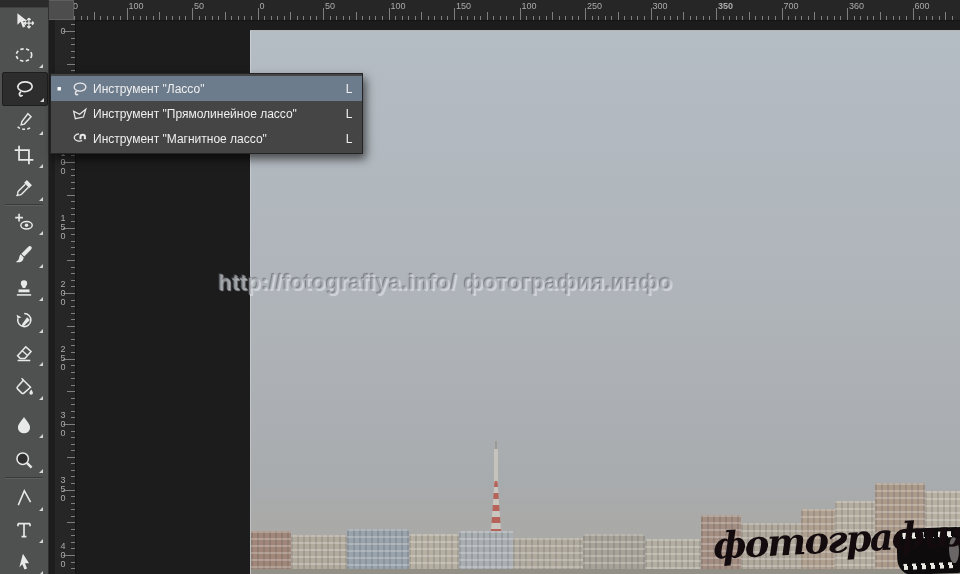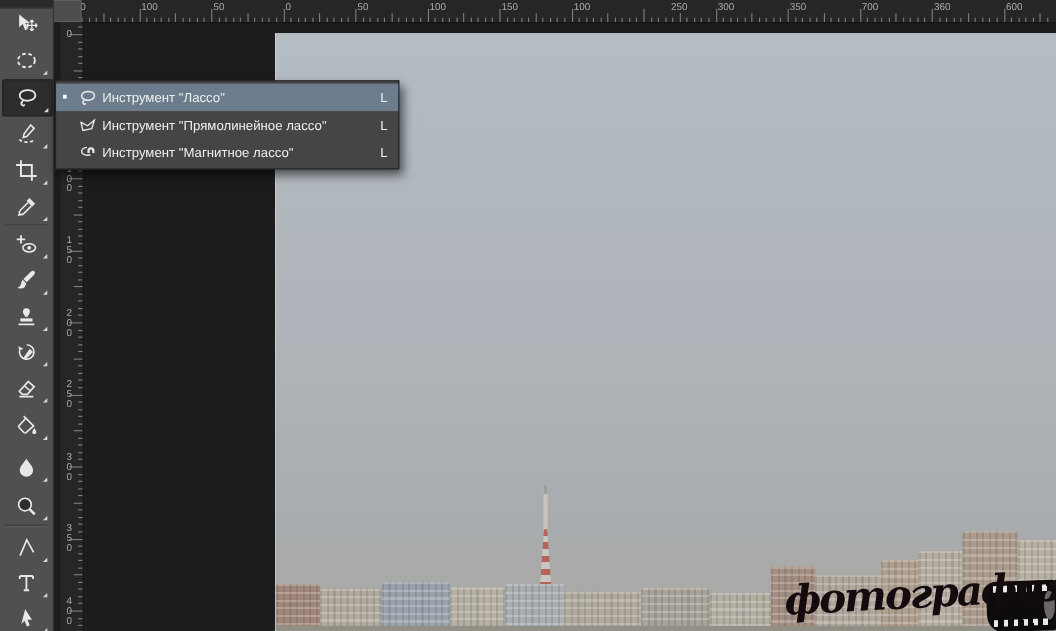--- a/index.html
+++ b/index.html
@@ -305,21 +305,21 @@
       <div class="htick" style="left: 530px; height: 12px;"></div>
       <div class="htick" style="left: 536.55px; height: 4px;"></div>
       <div class="htick" style="left: 543.1px; height: 4px;"></div>
       <div class="htick" style="left: 549.65px; height: 4px;"></div>
       <div class="htick" style="left: 556.2px; height: 4px;"></div>
       <div class="htick" style="left: 562.75px; height: 8px;"></div>
       <div class="htick" style="left: 569.3px; height: 4px;"></div>
       <div class="htick" style="left: 575.85px; height: 4px;"></div>
       <div class="htick" style="left: 582.4px; height: 4px;"></div>
       <div class="htick" style="left: 588.95px; height: 4px;"></div>
-      <div class="hlabel" style="left: 555px; text-align: center;">250</div>
+      <div class="hlabel" style="left: 532px; text-align: center;">250</div>
       <div class="htick" style="left: 595.5px; height: 12px;"></div>
       <div class="htick" style="left: 602.05px; height: 4px;"></div>
       <div class="htick" style="left: 608.6px; height: 4px;"></div>
       <div class="htick" style="left: 615.15px; height: 4px;"></div>
       <div class="htick" style="left: 621.7px; height: 4px;"></div>
       <div class="htick" style="left: 628.25px; height: 8px;"></div>
       <div class="htick" style="left: 634.8px; height: 4px;"></div>
       <div class="htick" style="left: 641.35px; height: 4px;"></div>
       <div class="htick" style="left: 647.9px; height: 4px;"></div>
       <div class="htick" style="left: 654.45px; height: 4px;"></div>
@@ -327,21 +327,21 @@
       <div class="htick" style="left: 661px; height: 12px;"></div>
       <div class="htick" style="left: 667.55px; height: 4px;"></div>
       <div class="htick" style="left: 674.1px; height: 4px;"></div>
       <div class="htick" style="left: 680.65px; height: 4px;"></div>
       <div class="htick" style="left: 687.2px; height: 4px;"></div>
       <div class="htick" style="left: 693.75px; height: 8px;"></div>
       <div class="htick" style="left: 700.3px; height: 4px;"></div>
       <div class="htick" style="left: 706.85px; height: 4px;"></div>
       <div class="htick" style="left: 713.4px; height: 4px;"></div>
       <div class="htick" style="left: 719.95px; height: 4px;"></div>
-      <div class="hlabel" style="left: 663px;">350</div>
+      <div class="hlabel" style="left: 663px; font-weight: bold;">350</div>
       <div class="htick" style="left: 726.5px; height: 12px;"></div>
       <div class="htick" style="left: 733.05px; height: 4px;"></div>
       <div class="htick" style="left: 739.6px; height: 4px;"></div>
       <div class="htick" style="left: 746.15px; height: 4px;"></div>
       <div class="htick" style="left: 752.7px; height: 4px;"></div>
       <div class="htick" style="left: 759.25px; height: 8px;"></div>
       <div class="htick" style="left: 765.8px; height: 4px;"></div>
       <div class="htick" style="left: 772.35px; height: 4px;"></div>
       <div class="htick" style="left: 778.9px; height: 4px;"></div>
       <div class="htick" style="left: 785.45px; height: 4px;"></div>
@@ -521,20 +521,21 @@
           <div class="bld" style="left: 674px; top: 460px; width: 36px; height: 84px; background-color: rgb(184, 177, 163);"></div>
         </div>
       <div id="ground"></div>
       <div id="logo">фотография</div>
       <div id="film-strip">
         <div class="holes t"></div>
           <div class="holes b"></div>
           <div class="curl"></div>
       </div>
     </div>
+    <div id="watermark">http://fotografiya.info/  фотография.инфо</div>
   </div>
 
   <div id="tool-menu">
       <div class="menu-row sel">
         <span class="menu-marker">■</span>
         <span class="menu-icon">
           <svg width="18" height="18" viewBox="0 0 20 20">
             <path d="M10 3.5 C5.2 3.5 2.9 6.5 3.7 9 C4.6 11.6 8.5 12.9 12 12.1 C15.5 11.3 17.3 8.8 16.2 6.4 C15.2 4.2 12.6 3.5 10 3.5 Z" fill="none" stroke="#e8e8e8" stroke-width="1.5"></path>
             <path d="M6.3 12.3 C5 13.4 4.6 14.9 5.4 15.9 C6.1 16.8 7.4 16.4 7.6 15.4" fill="none" stroke="#e8e8e8" stroke-width="1.5"></path>
           </svg>

